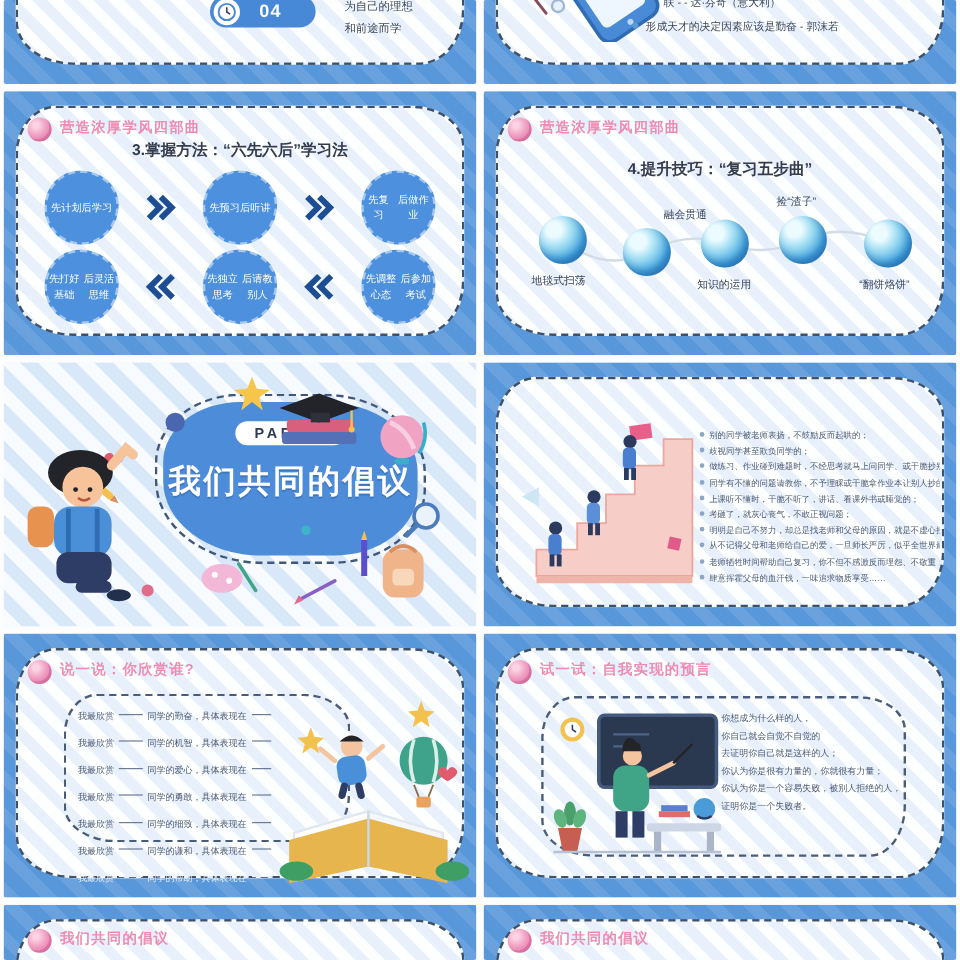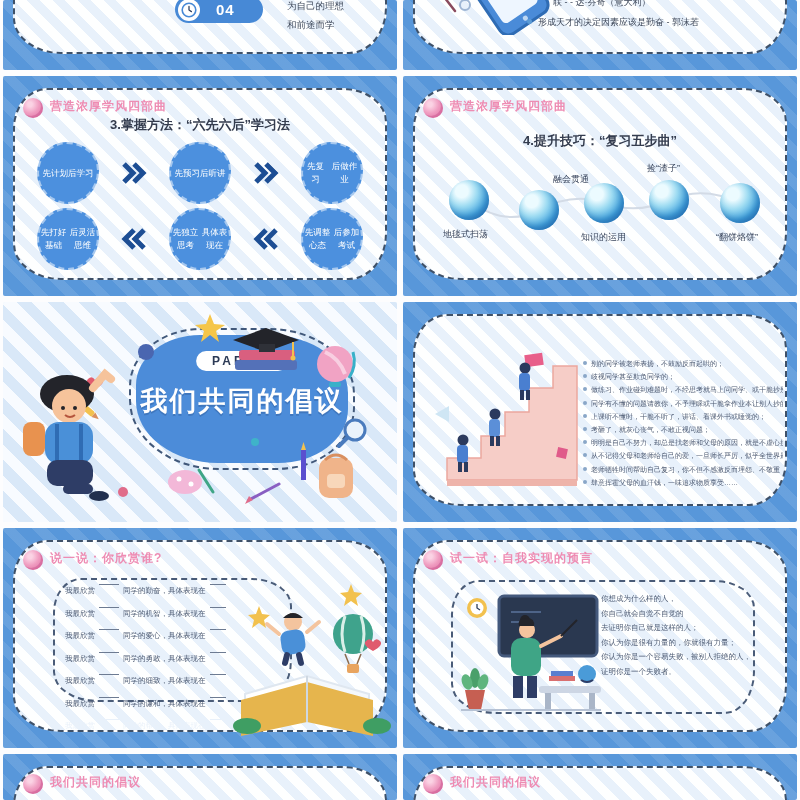--- a/index.html
+++ b/index.html
@@ -43,21 +43,21 @@
     padding:3px 16px;font-size:12px;font-weight:bold;color:#2c3a55;letter-spacing:3px;white-space:nowrap;}
   .part-title{position:absolute;left:0;right:0;top:48px;text-align:center;color:#fff;font-weight:bold;
     font-size:27px;letter-spacing:2px;text-shadow:0 2px 0 rgba(40,80,140,.35);white-space:nowrap;}
   
   .bullets{position:absolute;left:180px;top:55px;width:200px;z-index:4;}
   .b-item{font-size:7px;color:#4d5a72;line-height:13.2px;white-space:nowrap;overflow:hidden;}
   .b-item .m{display:inline-block;width:4px;height:4px;border-radius:50%;background:#8aa7c8;margin-right:4px;vertical-align:1px;}
   
   .inner-dash{position:absolute;border:2px dashed #4a5c78;border-radius:28px 40px 30px 44px/34px 28px 42px 30px;z-index:2;}
   .ans-rows{position:absolute;left:62px;top:58px;width:210px;z-index:4;}
-  .ans-row{display:flex;align-items:flex-start;height:22.5px;font-size:7.5px;color:#4d5b73;white-space:nowrap;}
+  .ans-row{display:flex;align-items:center;height:22.5px;font-size:7.5px;color:#4d5b73;white-space:nowrap;}
   .dashline{flex:none;width:20px;border-bottom:1px solid #6d7b92;margin:0 4px;transform:translateY(-2px);}
   .dashline.tail{width:16px;}
   .try-lines{position:absolute;left:198px;top:64px;width:180px;z-index:4;font-size:7.5px;color:#4d5b73;line-height:14.5px;}
   svg{display:block;}
   .ill{position:absolute;z-index:4;}
 </style>
 </head>
 <body>
 
 <div class="page">
@@ -139,21 +139,21 @@
             <span>后灵活思维</span>
           </div>
         <span class="chev" style="transform:scaleX(-1);">
             <svg width="26" height="24" viewBox="0 0 26 24">
               <path d="M3 3 L12 12 L3 21" stroke="#1d4e94" stroke-width="5" fill="none"></path>
               <path d="M13 3 L22 12 L13 21" stroke="#1d4e94" stroke-width="5" fill="none"></path>
             </svg>
           </span>
         <div class="circ">
             <span>先独立思考</span>
-            <span>具体表现在</span>
+            <span>后请教别人</span>
           </div>
         <span class="chev" style="transform:scaleX(-1);">
             <svg width="26" height="24" viewBox="0 0 26 24">
               <path d="M3 3 L12 12 L3 21" stroke="#1d4e94" stroke-width="5" fill="none"></path>
               <path d="M13 3 L22 12 L13 21" stroke="#1d4e94" stroke-width="5" fill="none"></path>
             </svg>
           </span>
         <div class="circ">
             <span>先调整心态</span>
             <span>后参加考试</span>

